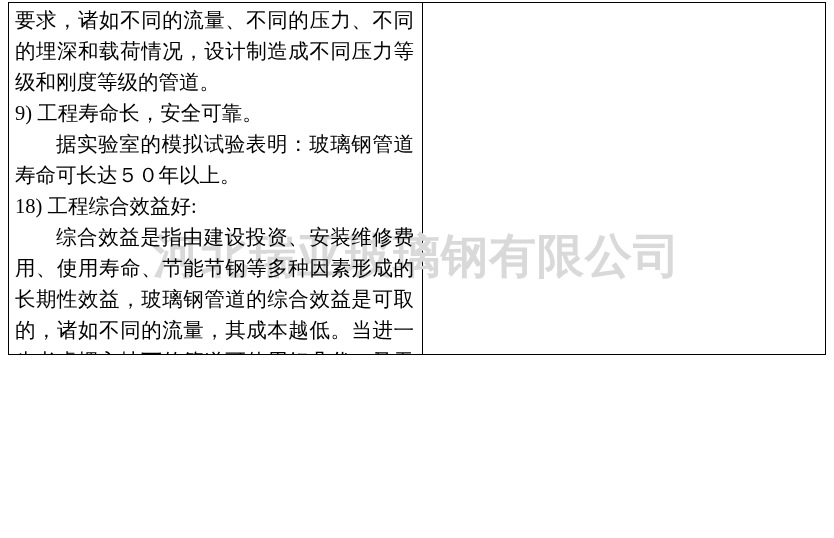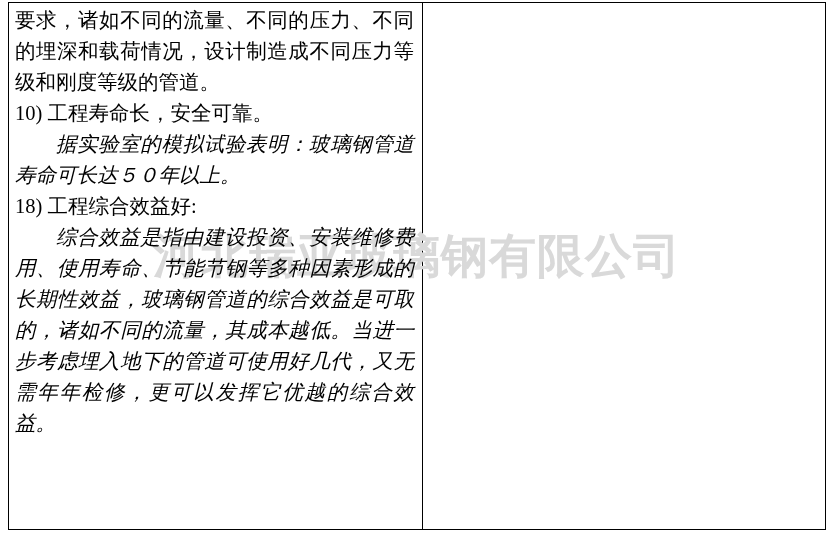--- a/index.html
+++ b/index.html
@@ -22,21 +22,21 @@
     width: 834px;
     height: 538px;
   }
 
   
   .doc-table {
     position: absolute;
     left: 8px;
     top: 2px;
     width: 818px;
-    height: 528px;
+    height: 353px;
     border: 1px solid #000000;
     box-sizing: border-box;
     display: flex;
     flex-direction: row;
     background: transparent;
   }
 
   .cell-left {
     width: 414px;
     box-sizing: border-box;
@@ -63,21 +63,20 @@
     position: relative;
     z-index: 2;
   }
 
   .para.first {
     margin-top: 2px;
   }
 
   .indent {
     text-indent: 41px;
-    font-style: italic;
   }
 
   
   .watermark {
     position: absolute;
     left: 0px;
     top: 228px;
     width: 834px;
     text-align: center;
     font-family: "Liberation Sans", sans-serif;
@@ -95,21 +94,21 @@
 <body>
 
 <div class="page">
 
   <div class="watermark">河北瑞亚玻璃钢有限公司</div>
 
   <div class="doc-table">
 
     <div class="cell-left">
       <p class="para first">要求，诸如不同的流量、不同的压力、不同的埋深和载荷情况，设计制造成不同压力等级和刚度等级的管道。</p>
-      <p class="para">10) 工程寿命长，安全可靠。</p>
+      <p class="para">9) 工程寿命长，安全可靠。</p>
       <p class="para indent">据实验室的模拟试验表明：玻璃钢管道寿命可长达５０年以上。</p>
       <p class="para">18) 工程综合效益好:</p>
       <p class="para indent">综合效益是指由建设投资、安装维修费用、使用寿命、节能节钢等多种因素形成的长期性效益，玻璃钢管道的综合效益是可取的，诸如不同的流量，其成本越低。当进一步考虑埋入地下的管道可使用好几代，又无需年年检修，更可以发挥它优越的综合效益。</p>
     </div>
 
     <div class="cell-right">
       <span></span>
     </div>
 
   </div>

